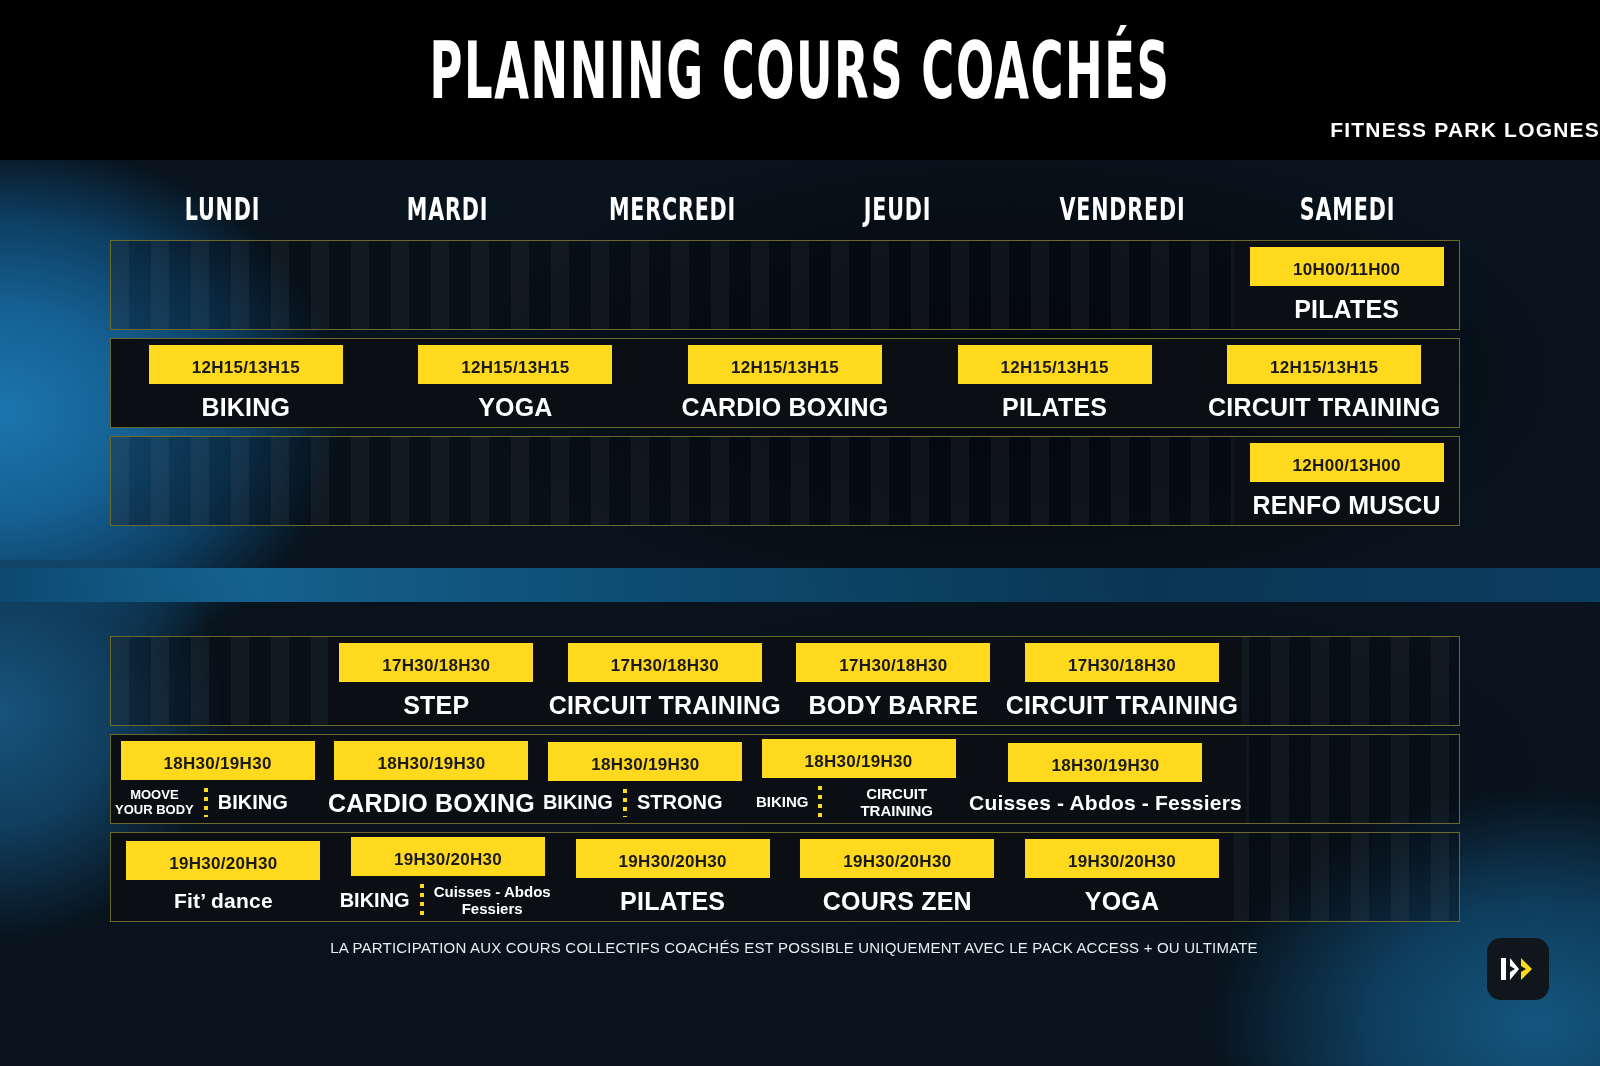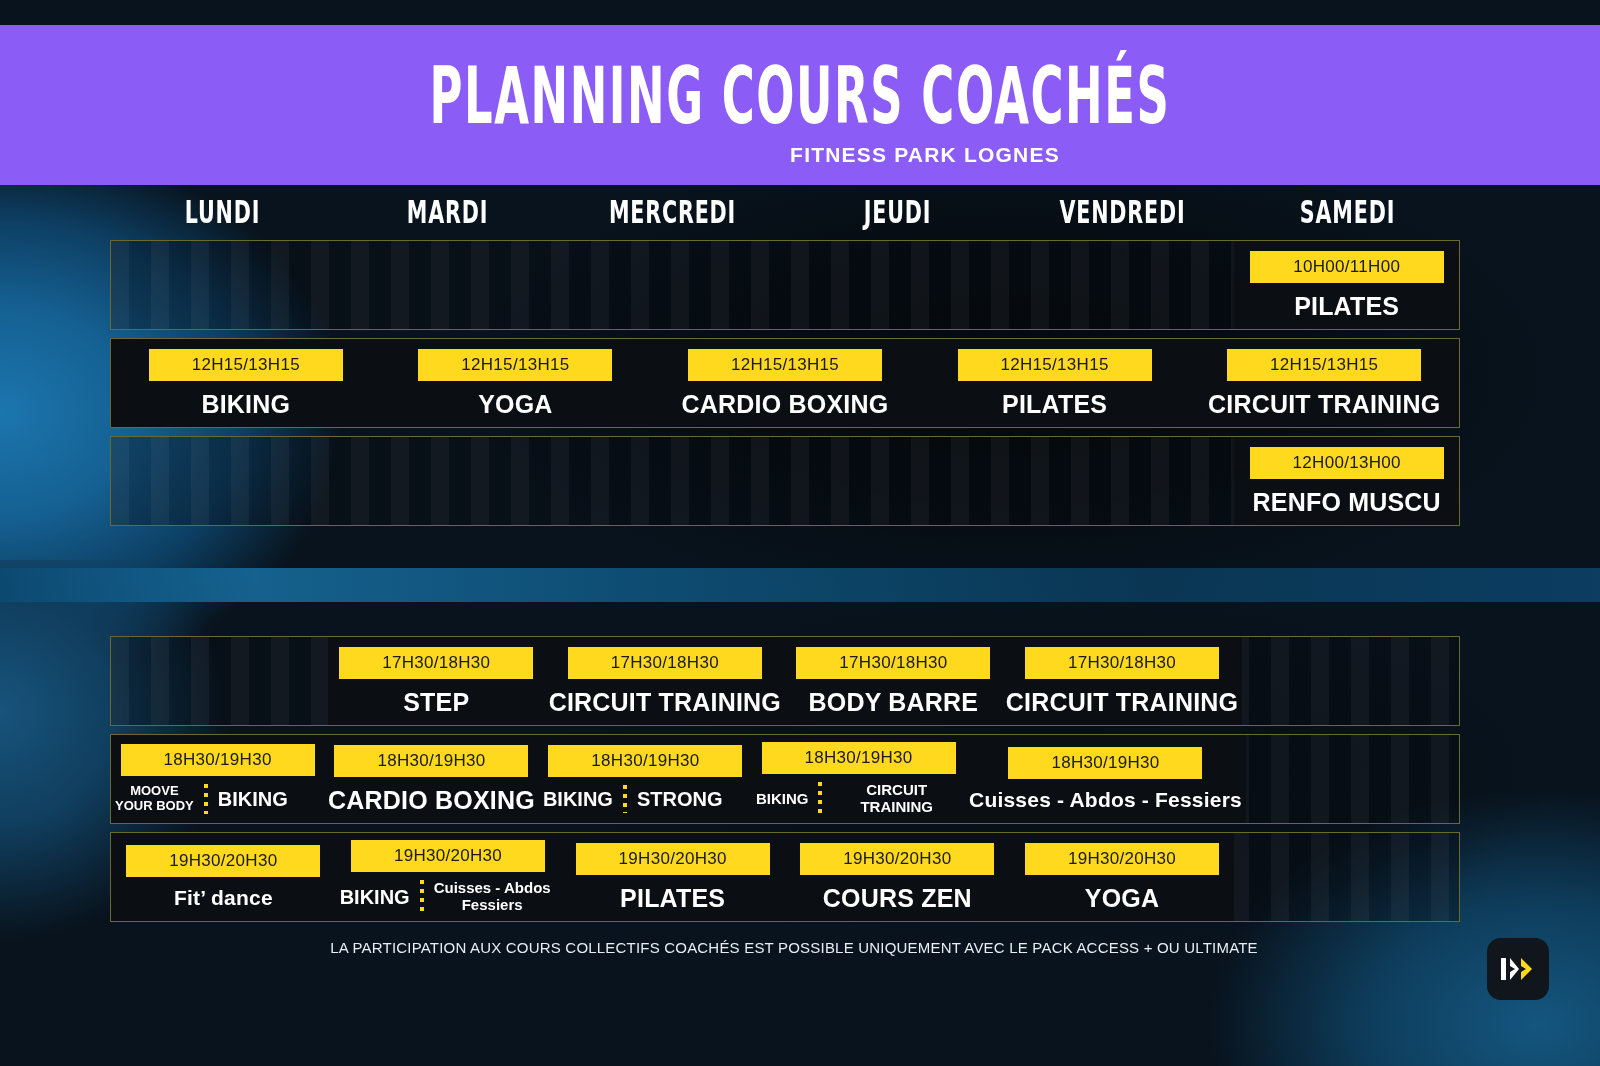--- a/index.html
+++ b/index.html
@@ -44,45 +44,44 @@
   .bg-band{
     position:absolute;left:0;top:568px;width:1600px;height:34px;
     background:linear-gradient(90deg,#0d4e77 0%,#13628f 18%,#0d4d74 45%,#0a3a59 70%,#0c4straight 100%);
     background:linear-gradient(90deg,#0c4a72 0%,#16699a 16%,#0e5179 42%,#0a3a59 72%,#0c4269 100%);
     z-index:3;opacity:.9;
   }
 
   
   .header{
     position:absolute;left:0;top:0;width:1600px;height:160px;
-    background:#8b5cf6;
+    background:#000000;
     z-index:6;
-    margin-top:25px;
   }
   .title{
     position:absolute;left:0;top:32px;width:1600px;text-align:center;
     color:#ffffff;
     font-family:"DejaVu Sans Condensed","Liberation Sans Narrow","Liberation Sans",sans-serif;
     font-weight:bold;
     font-size:64px;
     letter-spacing:2px;
     transform:scaleX(.78) scaleY(1.22);
     transform-origin:50% 0;
     line-height:1;
   }
   .subtitle{
-    position:absolute;left:0;top:118px;width:1600px;text-align:center;
+    position:absolute;left:0;top:118px;width:1600px;text-align:right;
     color:#ffffff;font-weight:bold;font-size:21px;letter-spacing:1.2px;
     padding-left:250px;box-sizing:border-box;
   }
 
   
   .days{
-    position:absolute;left:110px;top:196px;width:1350px;height:42px;
-    display:flex;z-index:8;
+    position:absolute;left:110px;top:184px;width:1350px;height:42px;
+    display:flex;z-index:8;align-items:flex-end;
   }
   .day{
     flex:1;text-align:center;color:#ffffff;
     font-family:"DejaVu Sans Condensed","Liberation Sans Narrow","Liberation Sans",sans-serif;
     font-weight:bold;font-size:28px;letter-spacing:1px;
     transform:scaleX(.82) scaleY(1.12);
   }
 
   
   .grid{position:absolute;left:110px;width:1350px;z-index:8;}
@@ -112,24 +111,24 @@
     flex:1;position:relative;z-index:2;
     display:flex;flex-direction:column;align-items:center;justify-content:center;
     padding:0 4px;box-sizing:border-box;
   }
   .cell.empty{background:transparent;}
   .cell.filled{background:#0b0f14;}
 
   .time{
     background:#ffd91e;
     color:#1a1a1a;
-    font-weight:normal;
+    font-weight:bold;
     font-size:17px;
     letter-spacing:.3px;
-    padding:7px 0 8px 0;
+    padding:14px 0 8px 0;
     width:194px;
     text-align:center;
     box-sizing:border-box;
     line-height:1;
   }
   .cname{
     color:#ffffff;font-weight:bold;font-size:25px;letter-spacing:.2px;
     margin-top:10px;text-align:center;line-height:1.05;white-space:nowrap;
   }
   .cname.mixed{font-size:21px;}

